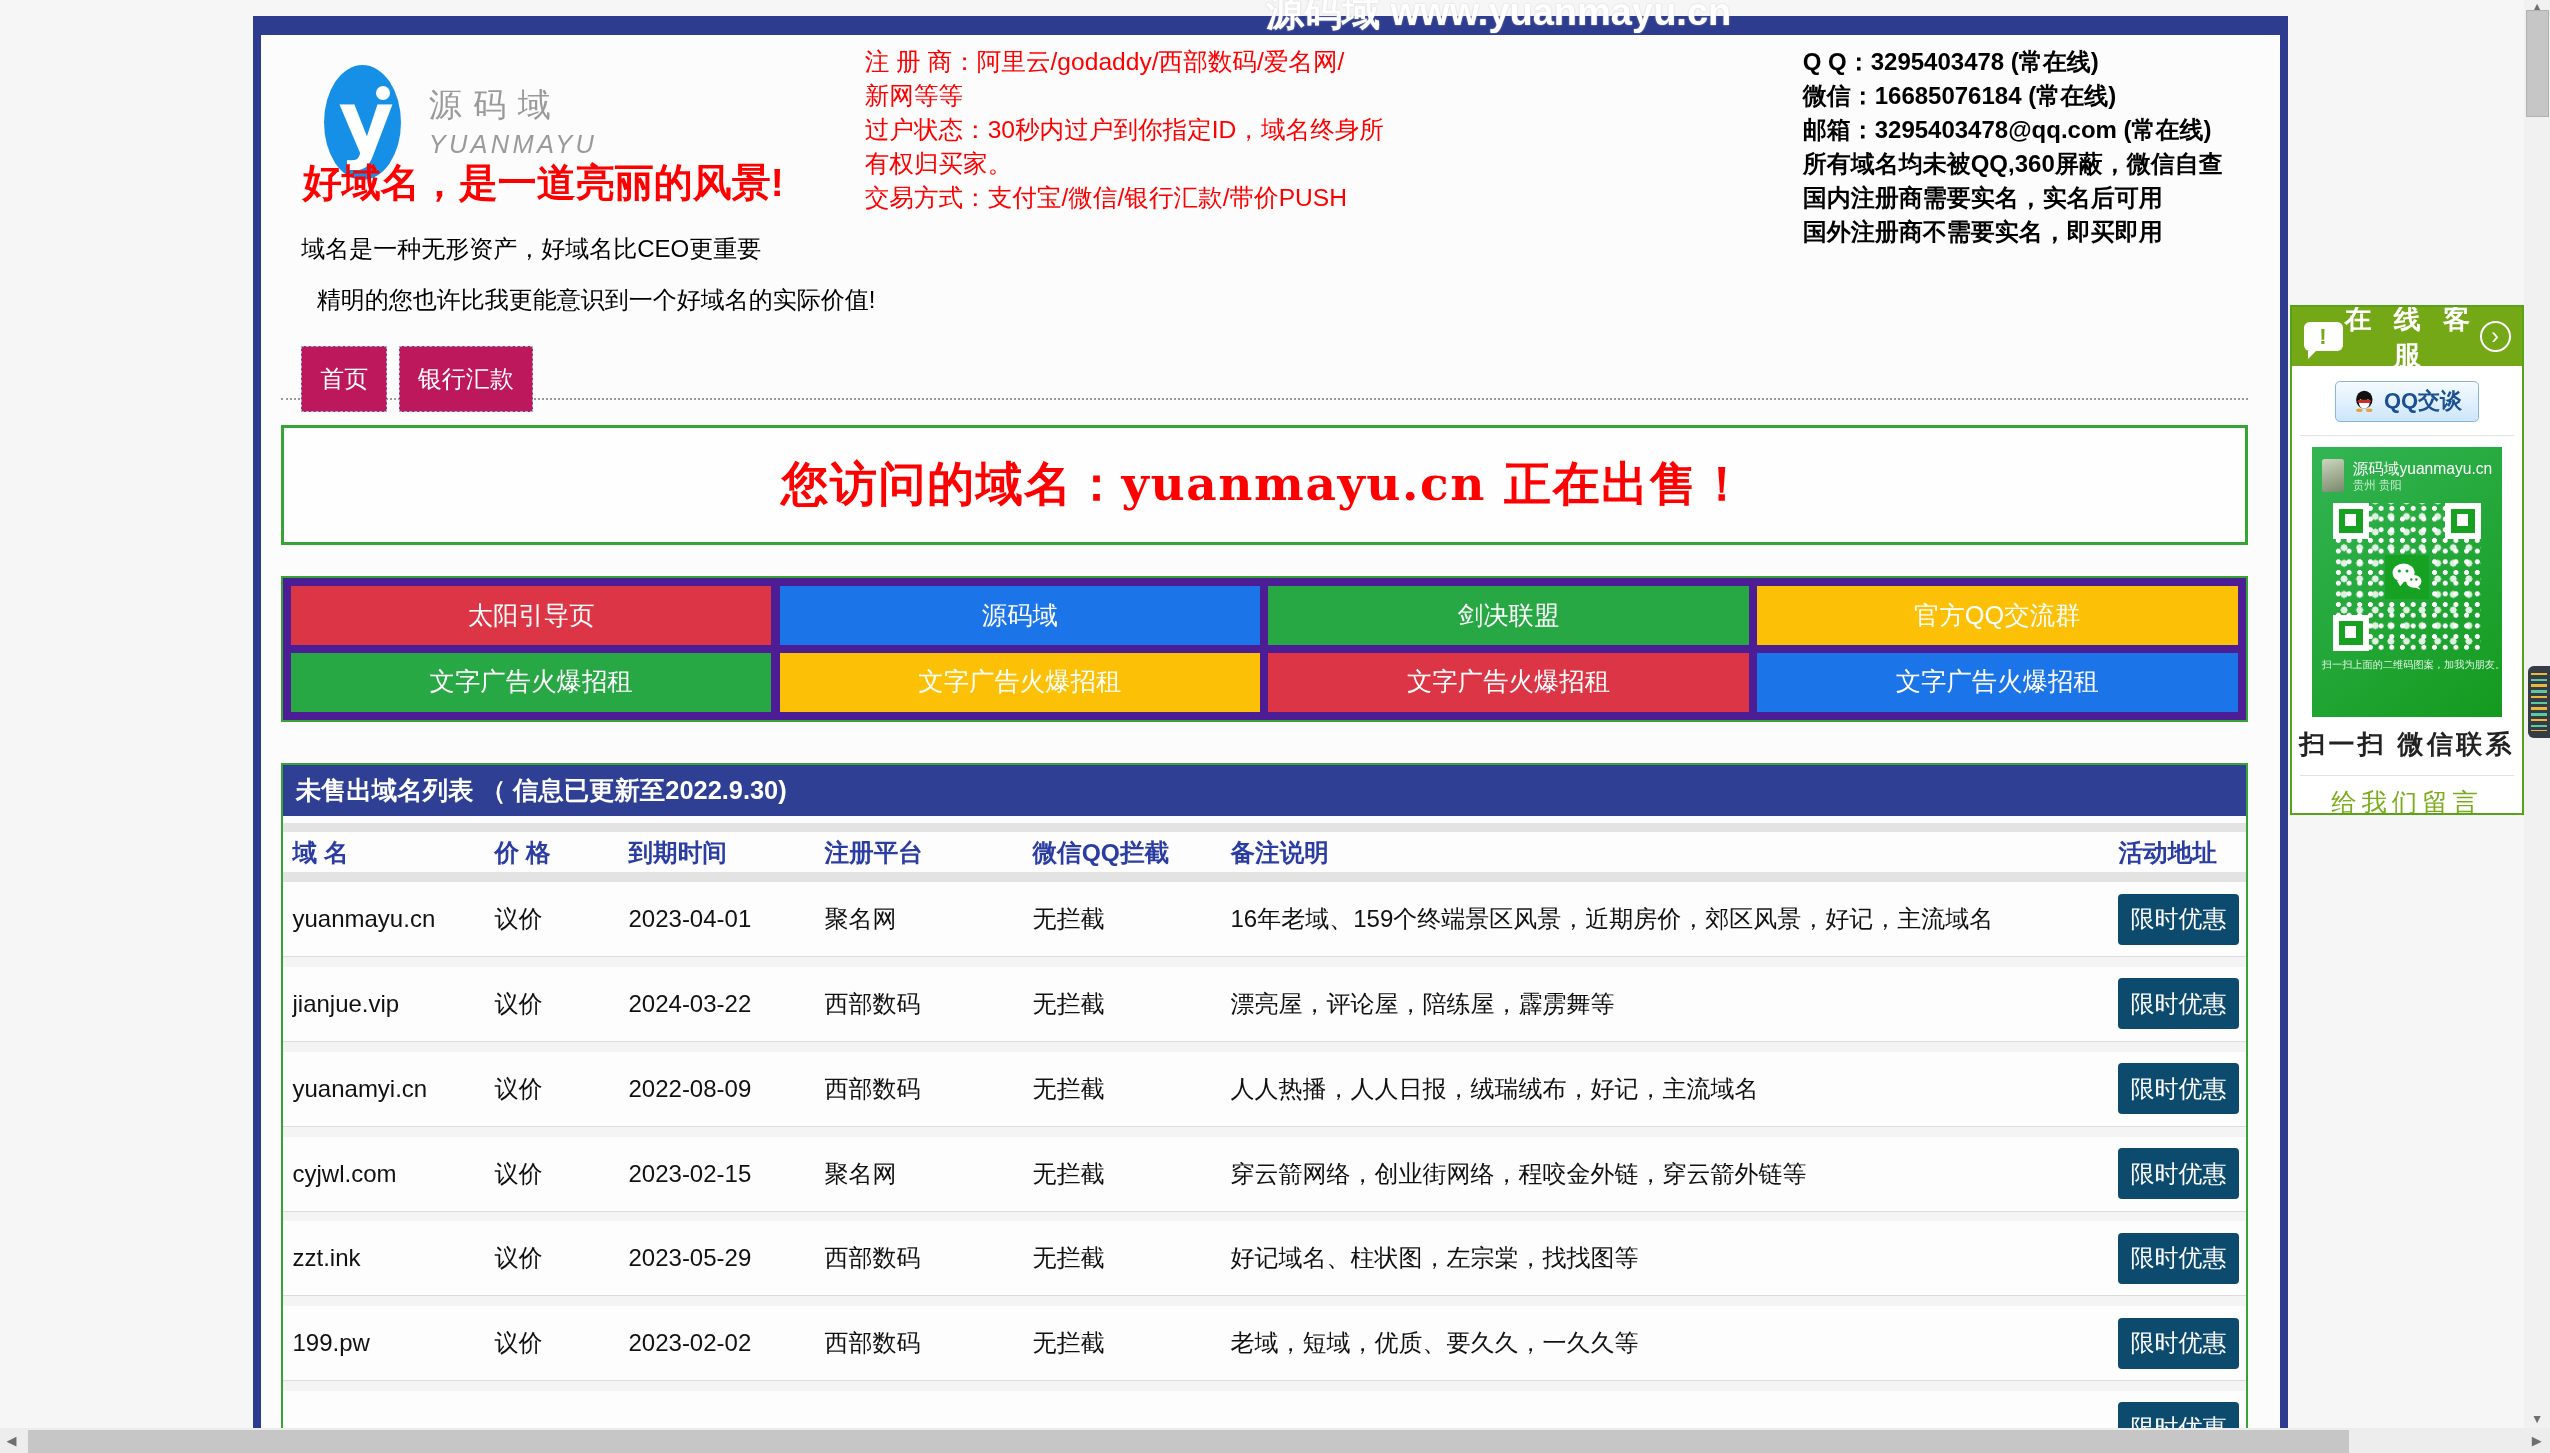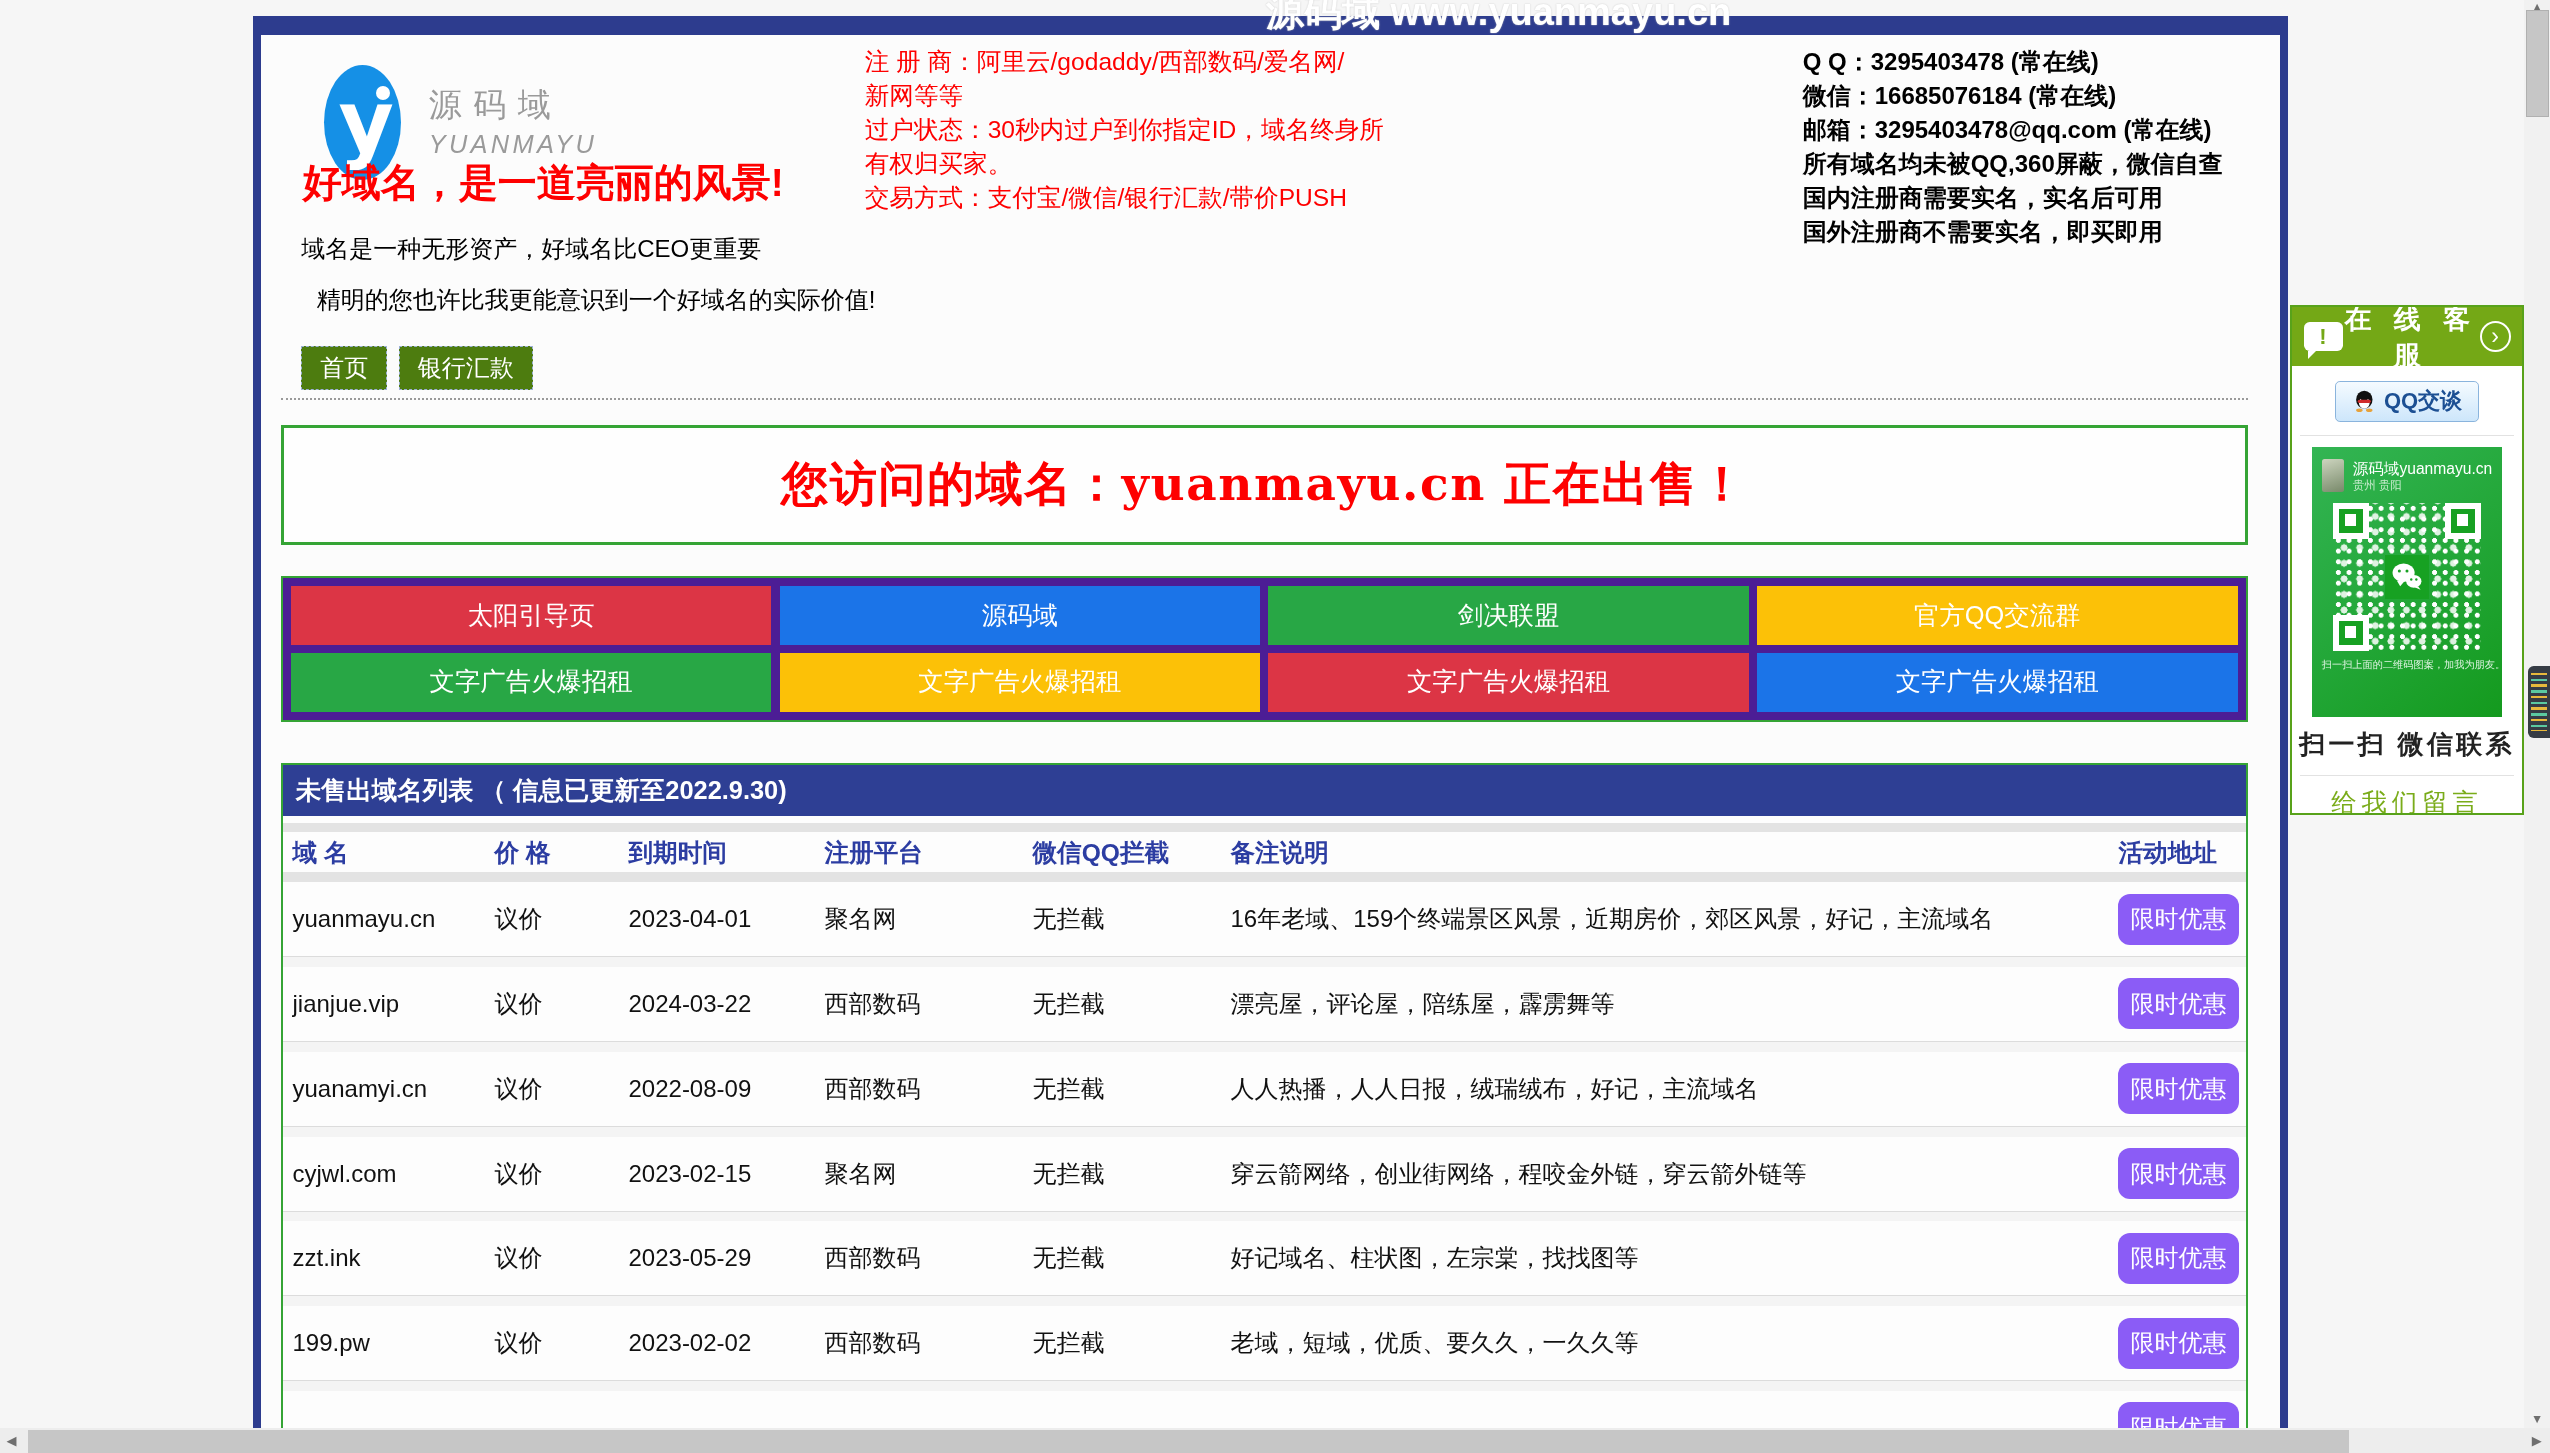--- a/index.html
+++ b/index.html
@@ -32,21 +32,21 @@
   .logo-cn{ position:absolute; left:148px; top:48px; font-size:33px; color:#9a9a9a;
     font-family:"Liberation Serif",serif; letter-spacing:11.5px; }
   .logo-en{ position:absolute; left:148px; top:95px; font-size:25.4px; color:#9a9a9a;
     font-style:italic; letter-spacing:3.3px; }
   .headline{ position:absolute; left:22px; top:121px; font-size:39px; font-weight:800; color:#fe0000; }
   .reg-info{ position:absolute; left:584px; top:9.8px; font-size:24.6px; color:#fe0000; line-height:34px; }
   .contact-info{ position:absolute; left:1522px; top:9.8px; font-size:24px; font-weight:700; line-height:34px; }
   .intro1{ position:absolute; left:20.5px; top:198px; font-size:24px; }
   .intro2{ position:absolute; left:36px; top:249px; font-size:24px; }
   .nav{ position:absolute; left:20.5px; top:311px; display:flex; gap:11.5px; }
-  .nav-btn{ background:#4d7c0f; color:#fff; font-size:24px; padding:5px 18px;
+  .nav-btn{ background:#be185d; color:#fff; font-size:24px; padding:16px 18px;
     border:1.6px dashed #9db1d6; cursor:pointer; font-family:inherit; }
 
   
   .banner{ margin-top:24.6px; height:120px; border:3.3px solid #35a435; background:#fefefe;
     display:flex; align-items:center; justify-content:center; }
   .banner-text{ font-family:"DejaVu Serif","Liberation Serif",serif; font-size:47px;
     font-weight:700; color:#fe0000; letter-spacing:1.6px; }
 
   
   .promo{ margin-top:31px; height:146px; border:2.5px solid #35a435; background:#4c1d95;
@@ -61,22 +61,22 @@
     line-height:51px; padding-left:13px; }
   .tb-white{ height:6.6px; background:#fdfdfd; }
   .tb-band{ height:9.8px; background:#e3e3e3; }
   .grid-cols{ display:grid; grid-template-columns:202px 134px 196px 208px 198px 1fr 156px;
     padding-left:9.8px; align-items:center; }
   .tb-cols{ height:40px; background:#fdfdfd; color:#2c3da2; font-weight:700; font-size:24.6px; }
   .t-row{ height:75px; background:#fdfdfd; border-bottom:1.6px solid #dcdcdc;
     margin-bottom:9.8px; font-size:24px; color:#111; }
   .t-cell{ overflow:hidden; white-space:nowrap; }
   .cell-action{ display:flex; justify-content:flex-end; padding-right:6.6px; }
-  .action-btn{ width:121px; height:51px; background:#8b5cf6; color:#fff; font-size:24px;
-    border:none; border-radius:12px; cursor:pointer; font-family:inherit; }
+  .action-btn{ width:121px; height:51px; background:#0c4a6e; color:#fff; font-size:24px;
+    border:none; border-radius:4px; cursor:pointer; font-family:inherit; }
 
   
   .sidebar{ position:absolute; left:2290px; top:305px; width:234px; height:510px;
     border:2.5px solid #58a21a; background:#fff; z-index:3; overflow:hidden; }
   .sb-header{ height:59px; background:#74a816; display:flex; align-items:center; padding:0 11.5px; }
   .chat-icon{ position:relative; width:39px; height:29.5px; background:#fff; border-radius:5.7px;
     display:flex; align-items:center; justify-content:center;
     color:#74a816; font-weight:bold; font-size:22px; }
   .chat-icon::after{ content:""; position:absolute; left:4.9px; bottom:-7.4px;
     border:4.9px solid transparent; border-top-color:#fff; border-left-color:#fff; }

